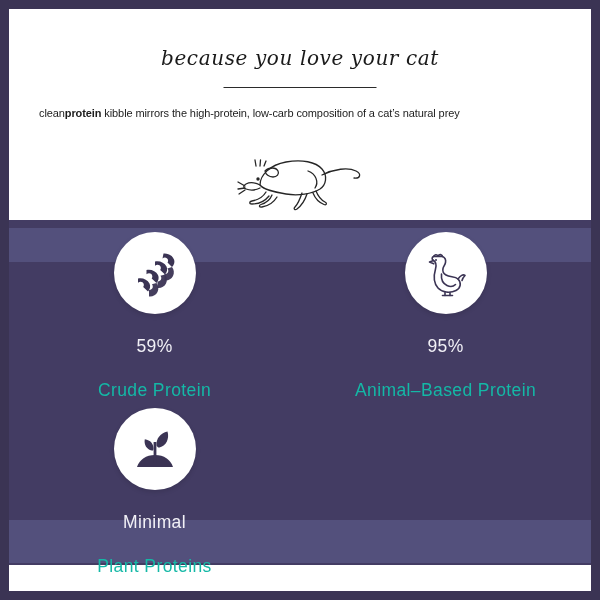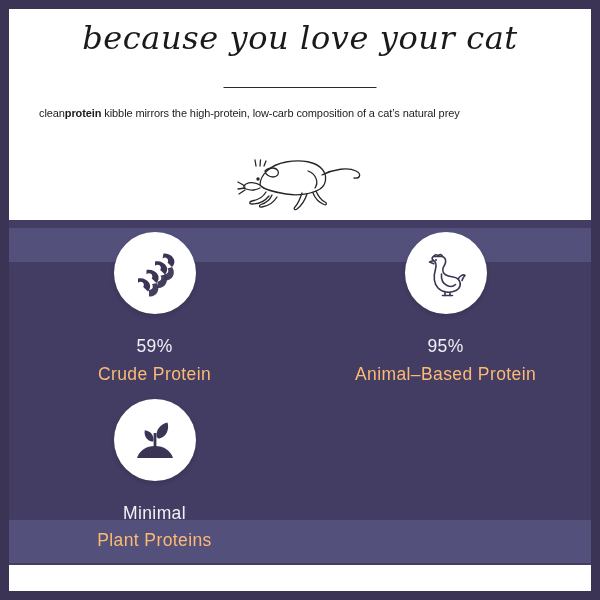--- a/index.html
+++ b/index.html
@@ -25,26 +25,26 @@
     top: 9px;
     width: 582px;
     height: 211px;
     background: #ffffff;
     box-sizing: border-box;
   }
   .headline {
     position: absolute;
     left: 0;
     right: 0;
-    top: 10px;
+    top: 37px;
     text-align: center;
     font-family: "DejaVu Serif", serif;
     font-style: italic;
     font-weight: 400;
-    font-size: 32px;
+    font-size: 20px;
     letter-spacing: 0.6px;
     color: #1a1a1a;
     white-space: nowrap;
   }
   .divider-rule {
     position: absolute;
     left: 50%;
     transform: translateX(-50%);
     top: 78px;
     width: 153px;
@@ -128,24 +128,24 @@
   .stat-value {
     margin-top: 21px;
     font-size: 17.5px;
     font-weight: 400;
     color: #f2f1f7;
     letter-spacing: 0.4px;
     line-height: 1.35;
     text-align: left;
   }
   .stat-label {
-    margin-top: 4px;
+    margin-top: 20px;
     font-size: 17.5px;
     font-weight: 400;
-    color: #fdba74;
+    color: #14b8a6;
     letter-spacing: 0.4px;
     line-height: 1.35;
     text-align: center;
   }
 </style>
 </head>
 <body>
 
 <div id="infographic">
 

